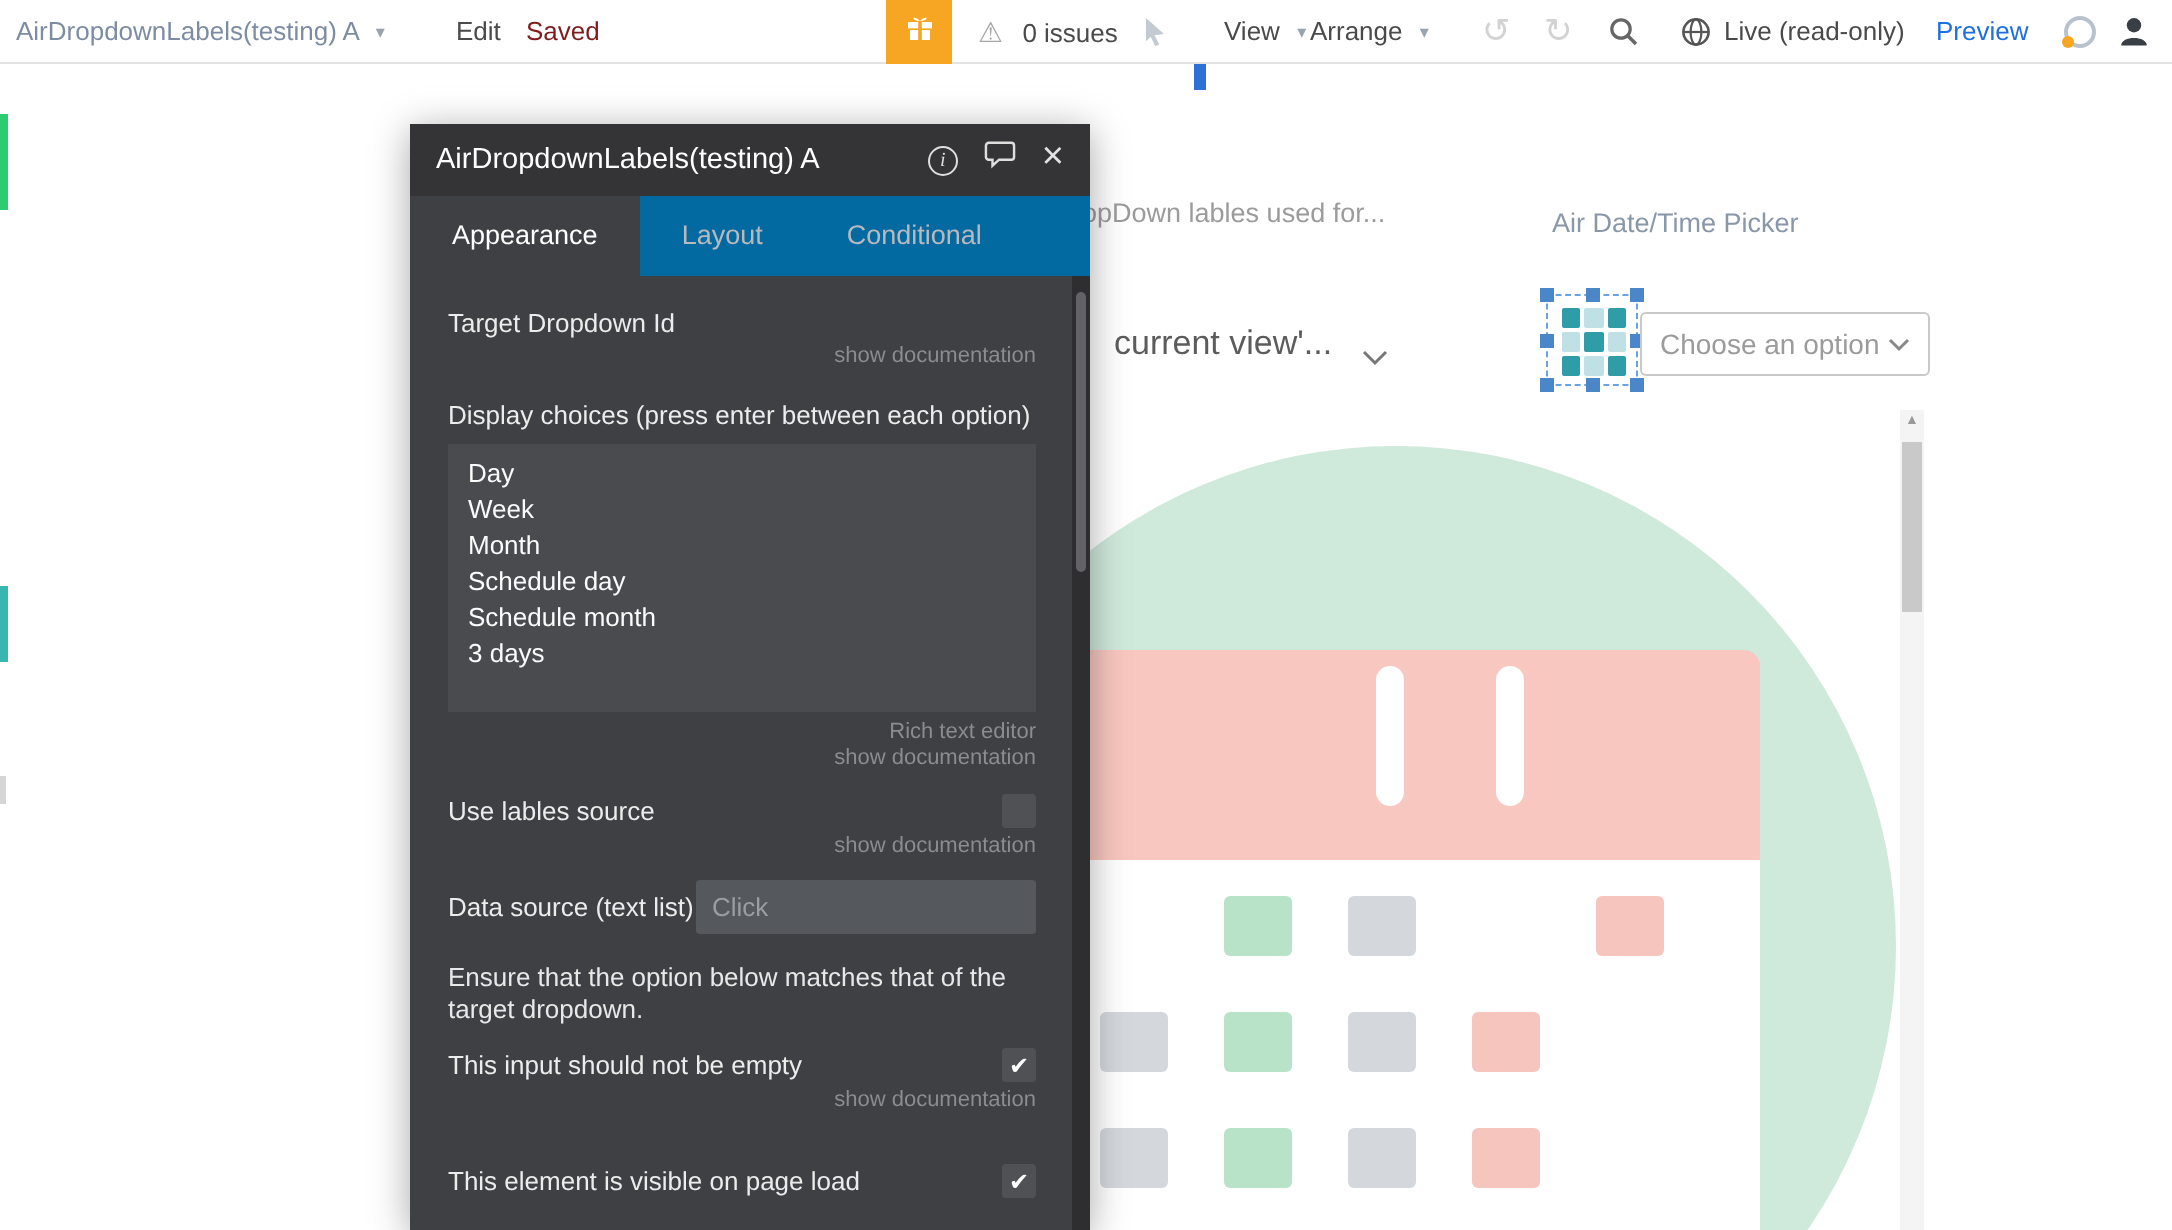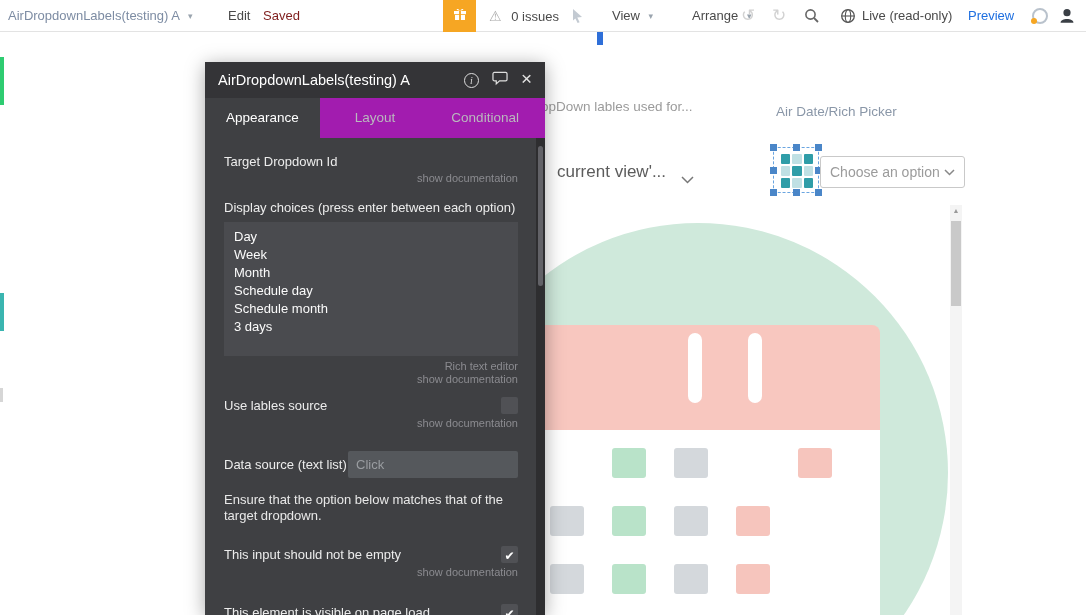--- a/index.html
+++ b/index.html
@@ -66,38 +66,38 @@
   .dialog { position:absolute; left:205px; top:62px; width:340px; height:553px; background:#3f4043;
             z-index:20; box-shadow:0 3px 18px rgba(0,0,0,.35); overflow:hidden; color:#ececec; }
   .dlg-title { height:36px; background:#343437; display:flex; align-items:center; padding:0 13px; }
   .dlg-title .ttl { font-size:14.5px; color:#fff; }
   .dlg-icons { margin-left:auto; display:flex; align-items:center; gap:13px; }
   .info-ic { width:15px; height:15px; border:1.4px solid #dedede; border-radius:50%; color:#dedede;
              font-size:10px; font-family:"Liberation Serif", serif; font-style:italic; text-align:center;
              line-height:13px; cursor:pointer; }
   .close-ic::after { content:"×"; font-size:19px; color:#e2e2e2; line-height:14px; }
   .close-ic { cursor:pointer; }
-  .dlg-tabs { height:40px; background:#a21caf; display:flex;gap:14px; }
+  .dlg-tabs { height:40px; background:#0369a1; display:flex; }
   .dlg-tab { padding:0 21px; line-height:40px; font-size:13.5px; color:#b9b9bd; cursor:pointer; }
   .dlg-tab.active { background:#3f4043; color:#fff; }
   .dlg-body { position:relative; height:607px; padding:16px 27px 0 19px; overflow:hidden; }
   .row { display:flex; justify-content:space-between; align-items:center; }
   .lbl { font-size:13px; color:#ececec; }
   .inp { width:170px; height:27px; background:#55585c; border:none; border-radius:2px; color:#f0f0f0;
          font-size:13px; padding:0 8px; font-family:"Liberation Sans", sans-serif; }
   .inp::placeholder { color:#9a9da1; }
   .doc { font-size:11px; color:#8b8b90; text-align:right; margin-top:3px; cursor:pointer; }
   .choices-box { margin-top:7px; height:134px; background:#4a4b4f; padding:6px 10px; cursor:text; }
   .choices-box div { font-size:13px; color:#fbfbfb; line-height:18px; }
   .rt-note { font-size:11px; color:#8b8b90; text-align:right; margin-top:4px; cursor:pointer; }
   .checkbox { width:17px; height:17px; background:#505155; border-radius:2px; cursor:pointer;
               text-align:center; line-height:17px; }
   .checkbox.checked::after { content:"✔"; color:#fff; font-size:12px; }
   .note { font-size:13px; color:#e8e8e8; line-height:16px; margin-top:14px; width:302px; }
-  .mt12{margin-top:12px} .mt14{margin-top:22px} .mt16{margin-top:16px} .mt26{margin-top:26px}
+  .mt12{margin-top:12px} .mt14{margin-top:11px} .mt16{margin-top:16px} .mt26{margin-top:26px}
   .dlg-scroll { position:absolute; right:0; top:76px; bottom:0; width:9px; background:#2e2e30; z-index:2; }
   .dlg-scroll .thumb { position:absolute; left:2px; top:8px; width:5px; height:140px; background:#626267; border-radius:3px; }
 </style>
 </head>
 <body>
 
 <div id="page">
 
   <div class="toolbar">
     <div class="tb tb-blueish caret" style="left:8px">
@@ -128,21 +128,21 @@
 
     <span class="tb-icon" style="left:570px">
       <svg width="15" height="16" viewBox="0 0 15 16">
         <path d="M3 1 L12 9 L7.3 9.6 L9.6 14.2 L7.6 15.1 L5.4 10.4 L3 12.6 Z" fill="#c3cad2"></path>
       </svg>
     </span>
 
     <div class="tb caret" style="left:612px">
       <span>View</span>
     </div>
-    <div class="tb caret" style="left:692px">
+    <div class="tb caret" style="left:655px">
       <span>Arrange</span>
     </div>
 
     <div class="tb icon-undo" style="left:741px"></div>
     <div class="tb icon-redo" style="left:772px"></div>
 
     <span class="tb-icon" style="left:804px">
       <svg width="16" height="16" viewBox="0 0 16 16">
         <circle cx="6.5" cy="6.5" r="4.6" fill="none" stroke="#666" stroke-width="1.6"></circle>
         <line x1="10" y1="10" x2="14" y2="14" stroke="#666" stroke-width="1.8"></line>
@@ -175,21 +175,21 @@
       </svg>
     </span>
   </div>
 
   <div class="left-strip" style="top:57px; height:48px; background:#2ecc71"></div>
   <div class="left-strip" style="top:293px; height:38px; background:#3ab5b0"></div>
   <div class="left-strip" style="top:388px; height:14px; width:3px; background:#d6d6d6"></div>
   <div class="blue-marker"></div>
 
   <div class="caption-frag">opDown lables used for...</div>
-  <div class="datepicker-label">Air Date/Rich Picker</div>
+  <div class="datepicker-label">Air Date/Time Picker</div>
 
   <div class="view-dd-frag">current view'...</div>
   <span class="view-dd-chev">
     <svg width="13" height="8" viewBox="0 0 13 8">
         <polyline points="1,1 6.5,6.5 12,1" fill="none" stroke="#777" stroke-width="1.5"></polyline>
       </svg>
   </span>
 
   <div class="selected-el">
     <div class="mini-grid">

